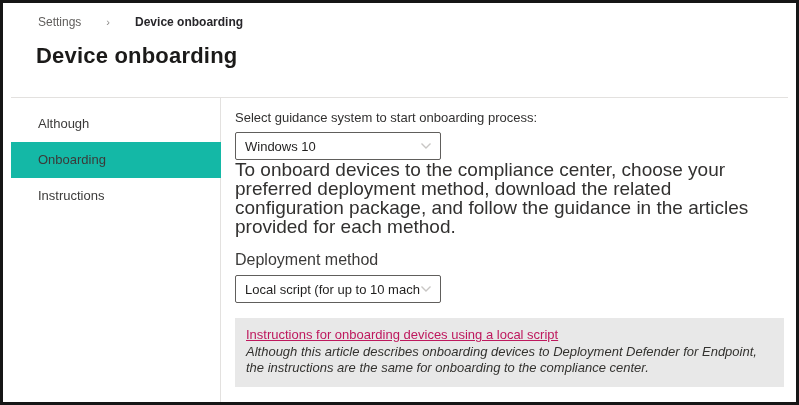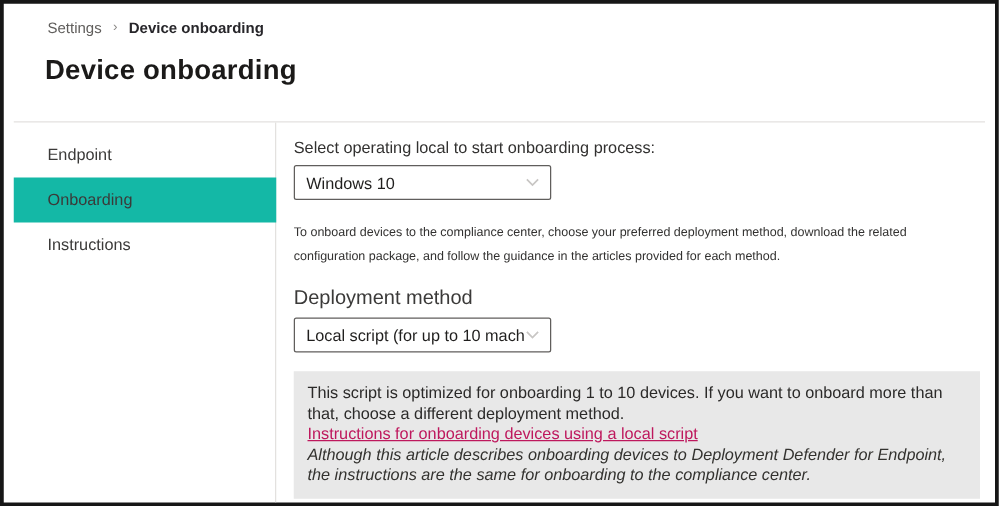--- a/index.html
+++ b/index.html
@@ -10,21 +10,21 @@
   .frame {
     position:relative;
     width:799px; height:405px;
     border:3px solid #161616;
     background:#ffffff;
     overflow:hidden;
   }
   
   .breadcrumb {
     position:absolute; top:12px; left:35px;
-    display:flex; align-items:center; gap:9px;
+    display:flex; align-items:center; gap:25px;
     font-size:12px; color:#605e5c;
   }
   .breadcrumb .crumb-link { color:#605e5c; cursor:pointer; }
   .breadcrumb .crumb-sep { color:#8a8886; font-size:11px; }
   .breadcrumb .crumb-current { color:#27262a; font-weight:bold; }
   
   .page-title {
     position:absolute; top:40px; left:33px;
     font-size:22px; font-weight:bold; color:#1b1a19;
     letter-spacing:0.2px;
@@ -52,22 +52,22 @@
   .field-label { font-size:13px; color:#323130; margin-bottom:7px; }
   .combo {
     width:206px; height:28px;
     border:1px solid #605e5c; border-radius:2px;
     background:#fff; display:flex; align-items:center;
     padding:0 8px 0 9px; cursor:pointer;
   }
   .combo .combo-value { flex:1; font-size:13px; color:#201f1e; white-space:nowrap; overflow:hidden; }
   .combo .chev { flex:none; display:flex; }
   .intro-text {
-    margin-top:17px; max-width:560px;
-    font-size:10px; line-height:19px; color:#323130;
+    margin-top:0; max-width:560px;
+    font-size:19px; line-height:19px; color:#323130;
   }
   .dep-label { margin-top:15px; font-size:16px; color:#3b3a39; margin-bottom:6px; }
   .info-box {
     margin-top:15px; background:#e8e8e8;
     padding:9px 12px 10px 11px;
     font-size:13px; line-height:16.5px; color:#2b2a29;
   }
   .info-box .box-link {
     color:#be185d; text-decoration:underline; cursor:pointer;
     display:inline-block;
@@ -83,28 +83,28 @@
     <span class="crumb-link">Settings</span>
     <span class="crumb-sep">›</span>
     <span class="crumb-current">Device onboarding</span>
   </div>
 
   <h1 class="page-title">Device onboarding</h1>
 
   <div class="h-divider"></div>
 
   <div class="sidebar">
-    <div class="side-item">Endpoint</div>
+    <div class="side-item">Although</div>
     <div class="side-item selected">Onboarding</div>
     <div class="side-item">Instructions</div>
   </div>
 
   <div class="content">
 
-    <div class="field-label">Select operating local to start onboarding process:</div>
+    <div class="field-label">Select guidance system to start onboarding process:</div>
 
     <div class="combo">
       <span class="combo-value">Windows 10</span>
       <span class="chev">
         <svg width="12" height="8" viewBox="0 0 12 8">
             <path d="M1.5 1.5 L6 6 L10.5 1.5" stroke="#c8c6c4" stroke-width="1.4" fill="none"></path>
           </svg>
       </span>
     </div>
 
@@ -115,20 +115,19 @@
     <div class="combo">
       <span class="combo-value">Local script (for up to 10 machines)</span>
       <span class="chev">
         <svg width="12" height="8" viewBox="0 0 12 8">
             <path d="M1.5 1.5 L6 6 L10.5 1.5" stroke="#c8c6c4" stroke-width="1.4" fill="none"></path>
           </svg>
       </span>
     </div>
 
     <div class="info-box">
-      <div class="box-text">This script is optimized for onboarding 1 to 10 devices. If you want to onboard more than that, choose a different deployment method.</div>
       <a class="box-link">Instructions for onboarding devices using a local script</a>
       <div class="box-note">Although this article describes onboarding devices to Deployment Defender for Endpoint, the instructions are the same for onboarding to the compliance center.</div>
     </div>
 
   </div>
 
 </div>
 
 </body></html>

